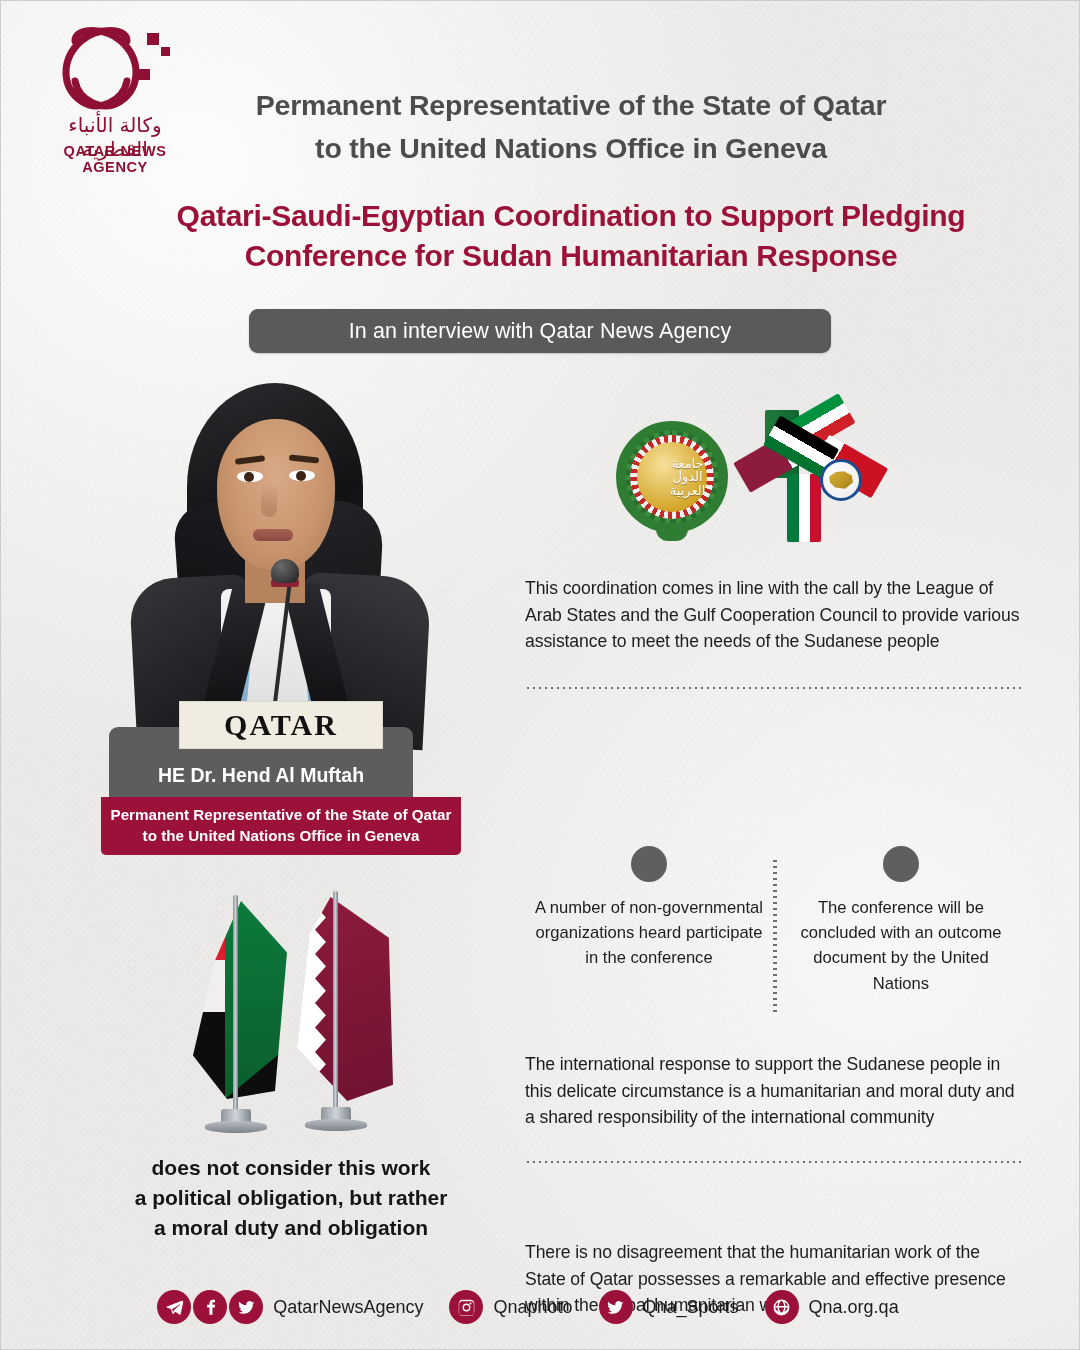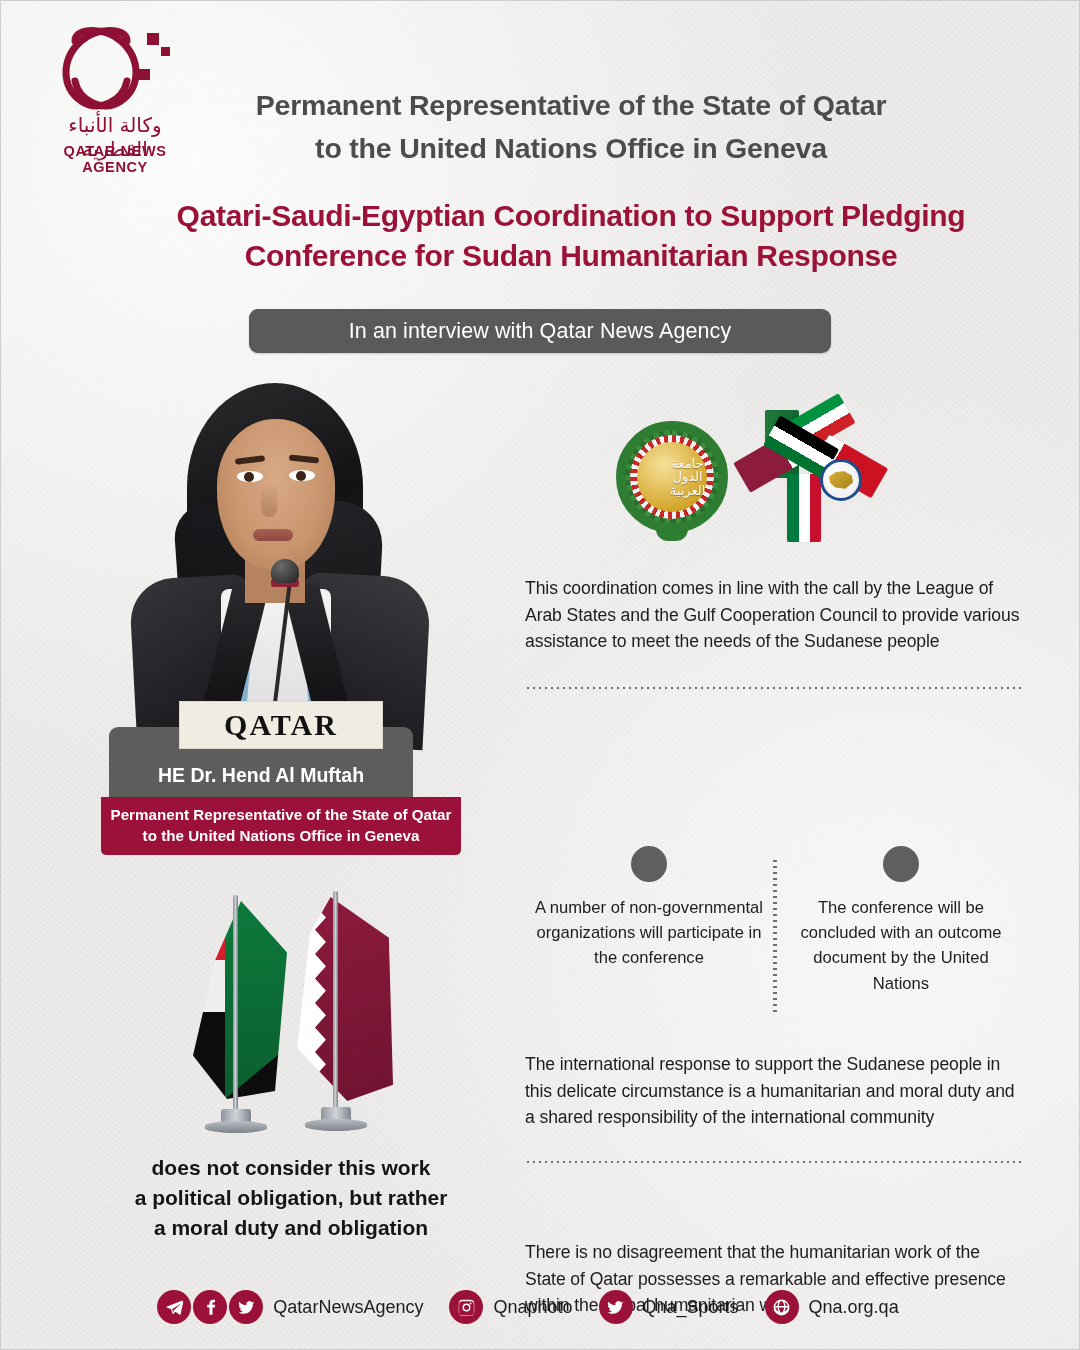--- a/index.html
+++ b/index.html
@@ -386,21 +386,21 @@
         </div>
     </div>
   </div>
 
   <div class="para" id="p1">This coordination comes in line with the call by the League of Arab States and the Gulf Cooperation Council to provide various assistance to meet the needs of the Sudanese people</div>
   <div class="dots" id="d1"></div>
 
   <div id="cols">
     <div class="col">
       <div class="dot"></div>
-      <div class="txt">A number of non-governmental organizations will participate in the conference</div>
+      <div class="txt">A number of non-governmental organizations heard participate in the conference</div>
     </div>
     <div class="sep"></div>
     <div class="sep"></div>
     <div class="col">
       <div class="dot"></div>
       <div class="txt">The conference will be concluded with an outcome document by the United Nations</div>
     </div>
   </div>
 
   <div class="para" id="p4">The international response to support the Sudanese people in this delicate circumstance is a humanitarian and moral duty and a shared responsibility of the international community</div>

